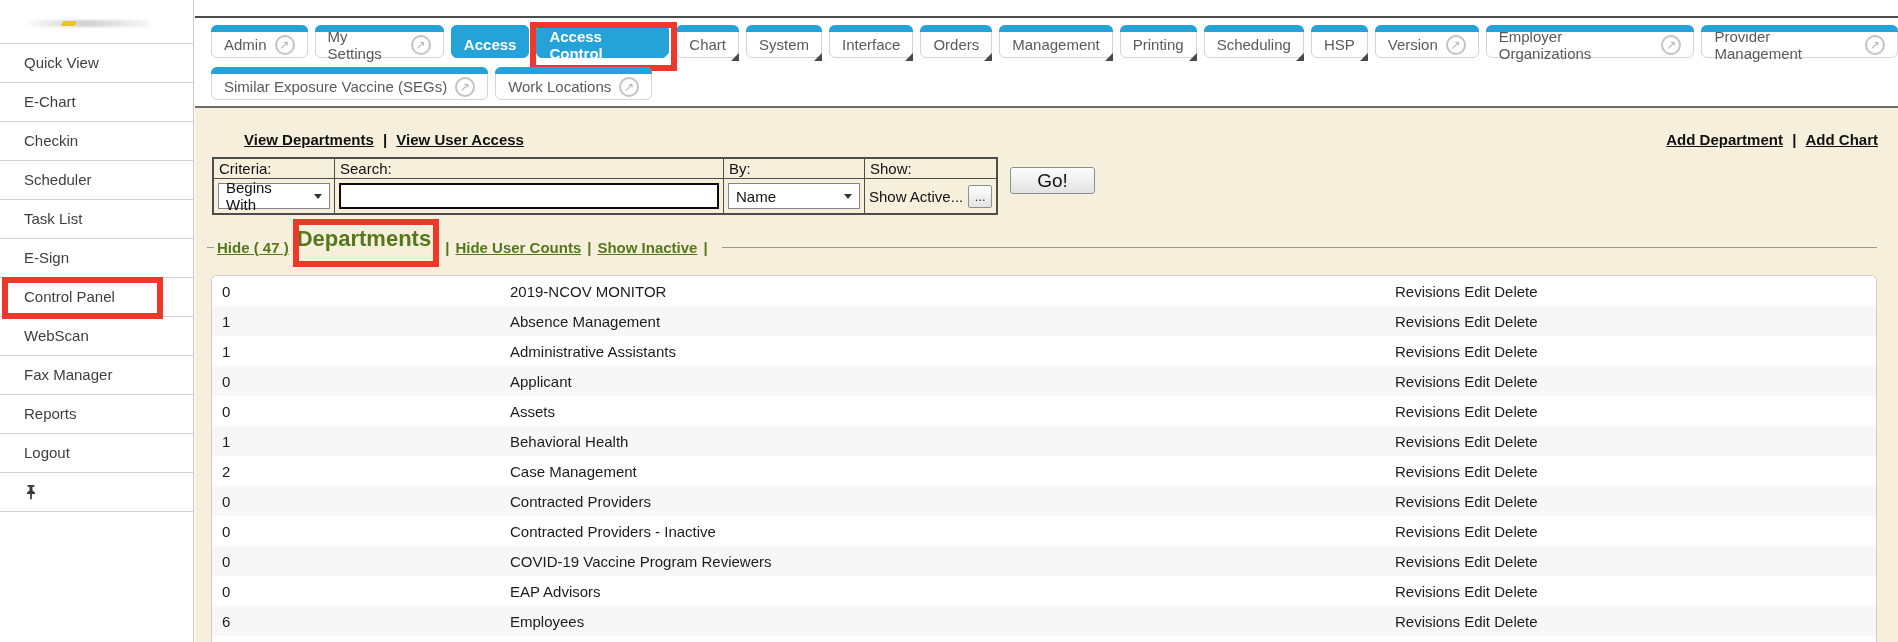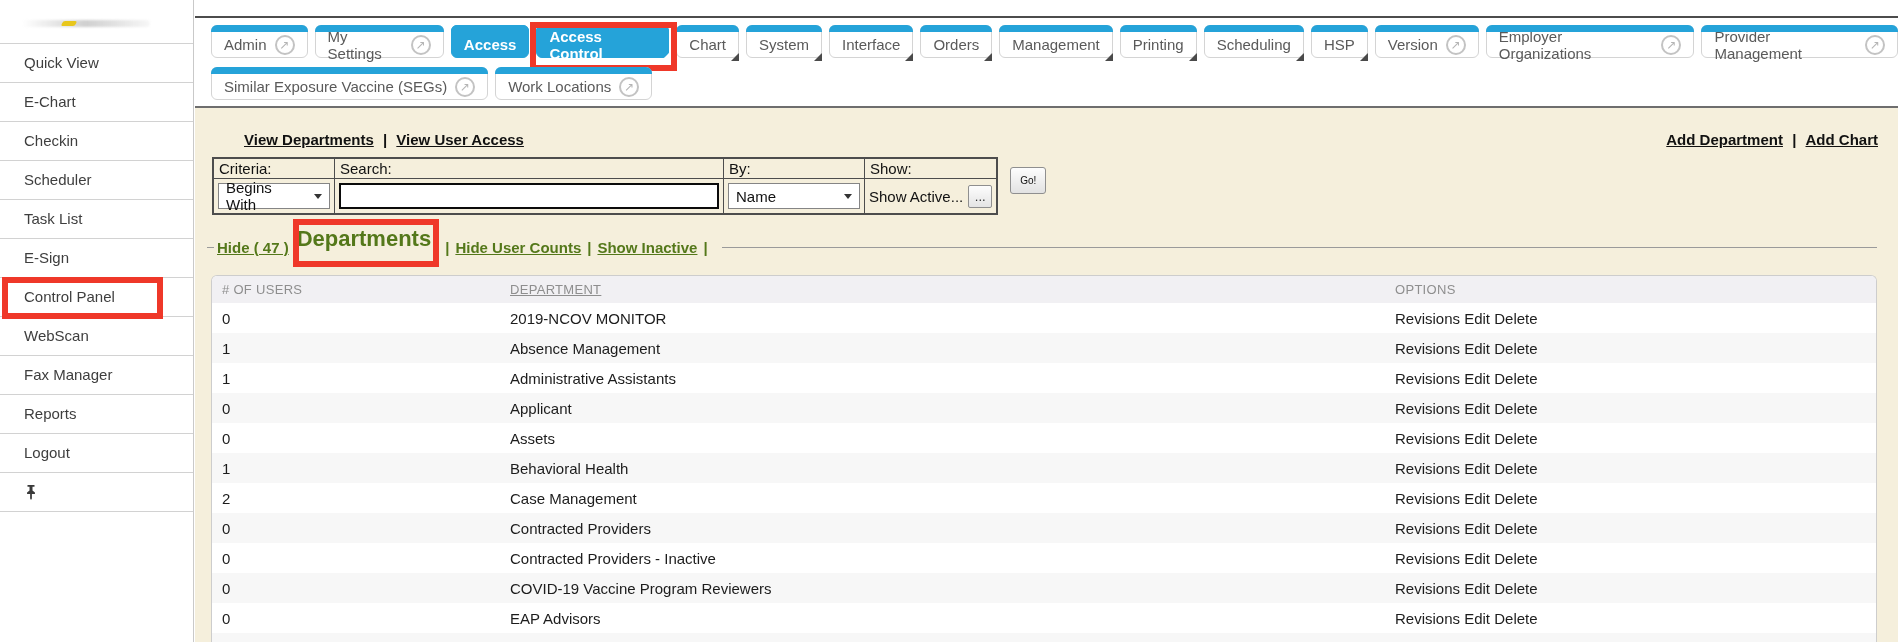--- a/index.html
+++ b/index.html
@@ -58,21 +58,21 @@
     border:1px solid #858585;height:26px;padding:0 7px;font-size:15px;color:#111;cursor:pointer;}
   .select-box .arrow{width:0;height:0;border-left:4px solid transparent;border-right:4px solid transparent;
     border-top:5px solid #333;margin-left:10px;}
   .criteria-select{width:112px;}
   .by-select{width:132px;}
   .search-input{width:380px;height:26px;border:2px solid #0b0b0b;background:#fff;font-size:15px;padding:0 4px;outline:none;}
   .show-cell-inner{display:flex;align-items:center;gap:5px;font-size:15px;color:#111;}
   .mini-btn{height:23px;min-width:24px;border:1px solid #8f8f8f;border-radius:2px;
     background:linear-gradient(#fdfdfd,#e4e4e4);font-size:13px;color:#333;padding:0 4px;cursor:pointer;}
   .go-btn{margin-top:10px;height:27px;border:1px solid #8f8f8f;border-radius:3px;
-    background:linear-gradient(#fdfdfd,#e2e2e2);font-size:10px;color:#111;padding:0 9px;cursor:pointer;
+    background:linear-gradient(#fdfdfd,#e2e2e2);font-size:19px;color:#111;padding:0 26px;cursor:pointer;
     font-family:"Liberation Sans",sans-serif;}
 
   .legend-row{display:flex;align-items:center;margin:11px 21px 0 12px;color:var(--link-green);font-size:15px;white-space:nowrap;}
   .legend-row::before{content:"";width:7px;border-top:1px solid #9a9a9a;margin-right:3px;}
   .legend-link{color:var(--link-green);text-decoration:underline;font-weight:bold;cursor:pointer;}
   .legend-link.normal{font-weight:bold;}
   .legend-title{font-size:22px;font-weight:bold;margin:0 8px 16px 8px;position:relative;}
   .legend-sep{margin:0 6px;font-weight:bold;}
   .legend-line{flex:1;border-top:1px solid #9a9a9a;margin-left:8px;}
 
@@ -257,25 +257,20 @@
       </span>
       <span class="legend-sep">|</span>
       <span class="legend-link normal">Hide User Counts</span>
       <span class="legend-sep">|</span>
       <span class="legend-link normal">Show Inactive</span>
       <span class="legend-sep">|</span>
       <span class="legend-line"></span>
     </div>
 
     <div class="data-table">
-      <div class="t-row t-head">
-        <span># OF USERS</span>
-        <span class="sortable">DEPARTMENT</span>
-        <span>OPTIONS</span>
-      </div>
       <div class="t-body">
         <div class="t-row">
           <span>0</span>
           <span>2019-NCOV MONITOR</span>
           <span class="cell-options">Revisions Edit Delete</span>
         </div>
         <div class="t-row">
           <span>1</span>
           <span>Absence Management</span>
           <span class="cell-options">Revisions Edit Delete</span>

